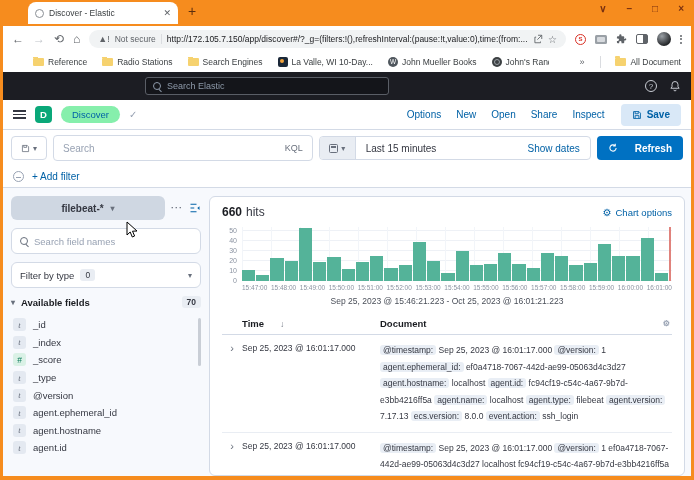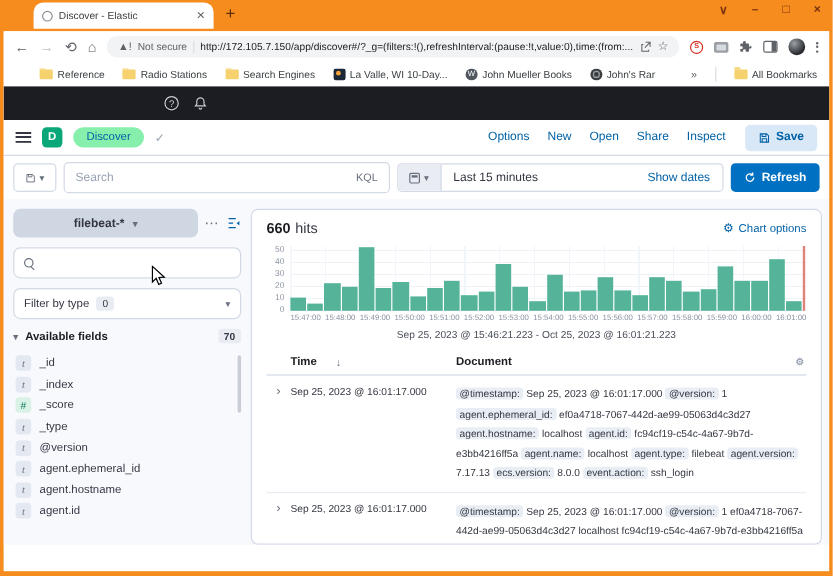--- a/index.html
+++ b/index.html
@@ -109,21 +109,21 @@
   .kql { font-size:9px; color:#69707d; }
   .date-group { width:272px; height:24px; border:1px solid #d3dae6; border-radius:4px; background:#fff;
                 display:flex; align-items:center; overflow:hidden; flex:none; }
   .cal-btn { width:36px; height:100%; background:#e9edf3; border-right:1px solid #d3dae6;
              display:flex; align-items:center; justify-content:center; gap:3px; color:#69707d; }
   .cal-ico { width:9px; height:9px; border:1.2px solid #69707d; border-radius:1.5px; position:relative; }
   .cal-ico::before { content:""; position:absolute; top:1px; left:1px; right:1px; height:2px; background:#69707d; }
   .time-range { padding:0 10px; font-size:10px; color:#343741; flex:1; white-space:nowrap; }
   .show-dates { font-size:10px; color:#0061a6; padding-right:10px; white-space:nowrap; }
   .refresh-btn { height:24px; background:#0071c2; color:#fff; border-radius:4px; padding:0 11px;
-                 display:flex; align-items:center; gap:5px; font-size:10px; font-weight:600; flex:none; }
+                 display:flex; align-items:center; gap:17px; font-size:10px; font-weight:600; flex:none; }
 
   
   .filterrow { height:22px; background:#fff; border-bottom:1px solid #d3dae6; display:flex;
                align-items:center; padding:0 10px; gap:8px; }
   .filter-ico { width:11px; height:11px; border:1.2px solid #98a2b3; border-radius:50%; position:relative; }
   .filter-ico::before { content:""; position:absolute; top:4.5px; left:2px; right:2px; height:1.2px; background:#98a2b3; }
   .add-filter { color:#0061a6; font-size:10px; }
 
   
   .content { height:288px; background:#f7f9fd; display:flex; gap:8px; padding:8px 6px 0 8px; overflow:hidden; }
@@ -269,25 +269,31 @@
           <div class="bm-item">
             <span class="bm-icon globe"></span>
             <span class="bm-label">John's Random Tho...</span>
           </div>
         </div>
       <span class="spacer"></span>
       <span class="bm-chevrons">»</span>
       <span class="bm-div"></span>
       <div class="bm-item">
         <span class="bm-icon folder"></span>
-        <span>All Bookmarks</span>
+        <span>All Document</span>
       </div>
     </div>
 
     <div class="kheader">
+      <div class="kh-center">
+        <div class="ksearch">
+          <span class="mag"></span>
+          <span class="ksearch-text">Search Elastic</span>
+        </div>
+      </div>
       <div class="kh-right">
         <span class="help-ico">?</span>
         <svg width="12" height="12" viewBox="0 0 16 16">
             <path d="M8 2a4 4 0 0 1 4 4v3l1.5 2h-11L4 9V6a4 4 0 0 1 4-4zM6.5 13a1.5 1.5 0 0 0 3 0" fill="none" stroke="#c8ccd3" stroke-width="1.3"></path>
           </svg>
       </div>
     </div>
 
     <div class="appbar">
       <span class="hamburger"></span>
@@ -331,37 +337,42 @@
         <span class="show-dates">Show dates</span>
       </div>
       <div class="refresh-btn">
         <svg width="10" height="10" viewBox="0 0 16 16">
             <path d="M13 8a5 5 0 1 1-1.6-3.7M11.6 1.2v3.4H8.2" fill="none" stroke="#fff" stroke-width="1.7"></path>
           </svg>
         <span>Refresh</span>
       </div>
     </div>
 
+    <div class="filterrow">
+      <span class="filter-ico"></span>
+      <span class="add-filter">+ Add filter</span>
+    </div>
 
     <div class="content">
 
       <div class="sidebar">
         <div class="sb-top">
           <div class="index-pill">
             <span>filebeat-*</span>
             <span class="chev">▾</span>
           </div>
           <span class="sb-dots">···</span>
           <svg width="12" height="12" viewBox="0 0 16 16">
               <path d="M10 3H2M7 8H2M10 13H2" stroke="#0061a6" stroke-width="1.4" fill="none"></path>
               <path d="M14 5.5v5L11 8z" fill="#0061a6"></path>
             </svg>
         </div>
         <div class="sb-search">
           <span class="mag dark"></span>
+          <input placeholder="Search field names" style="">
         </div>
         <div class="sb-filter">
           <span>Filter by type</span>
           <span class="count-badge">0</span>
           <span class="spacer"></span>
           <span class="chev">▾</span>
         </div>
         <div class="sb-avail">
           <span class="chev">▾</span>
           <span>Available fields</span>

